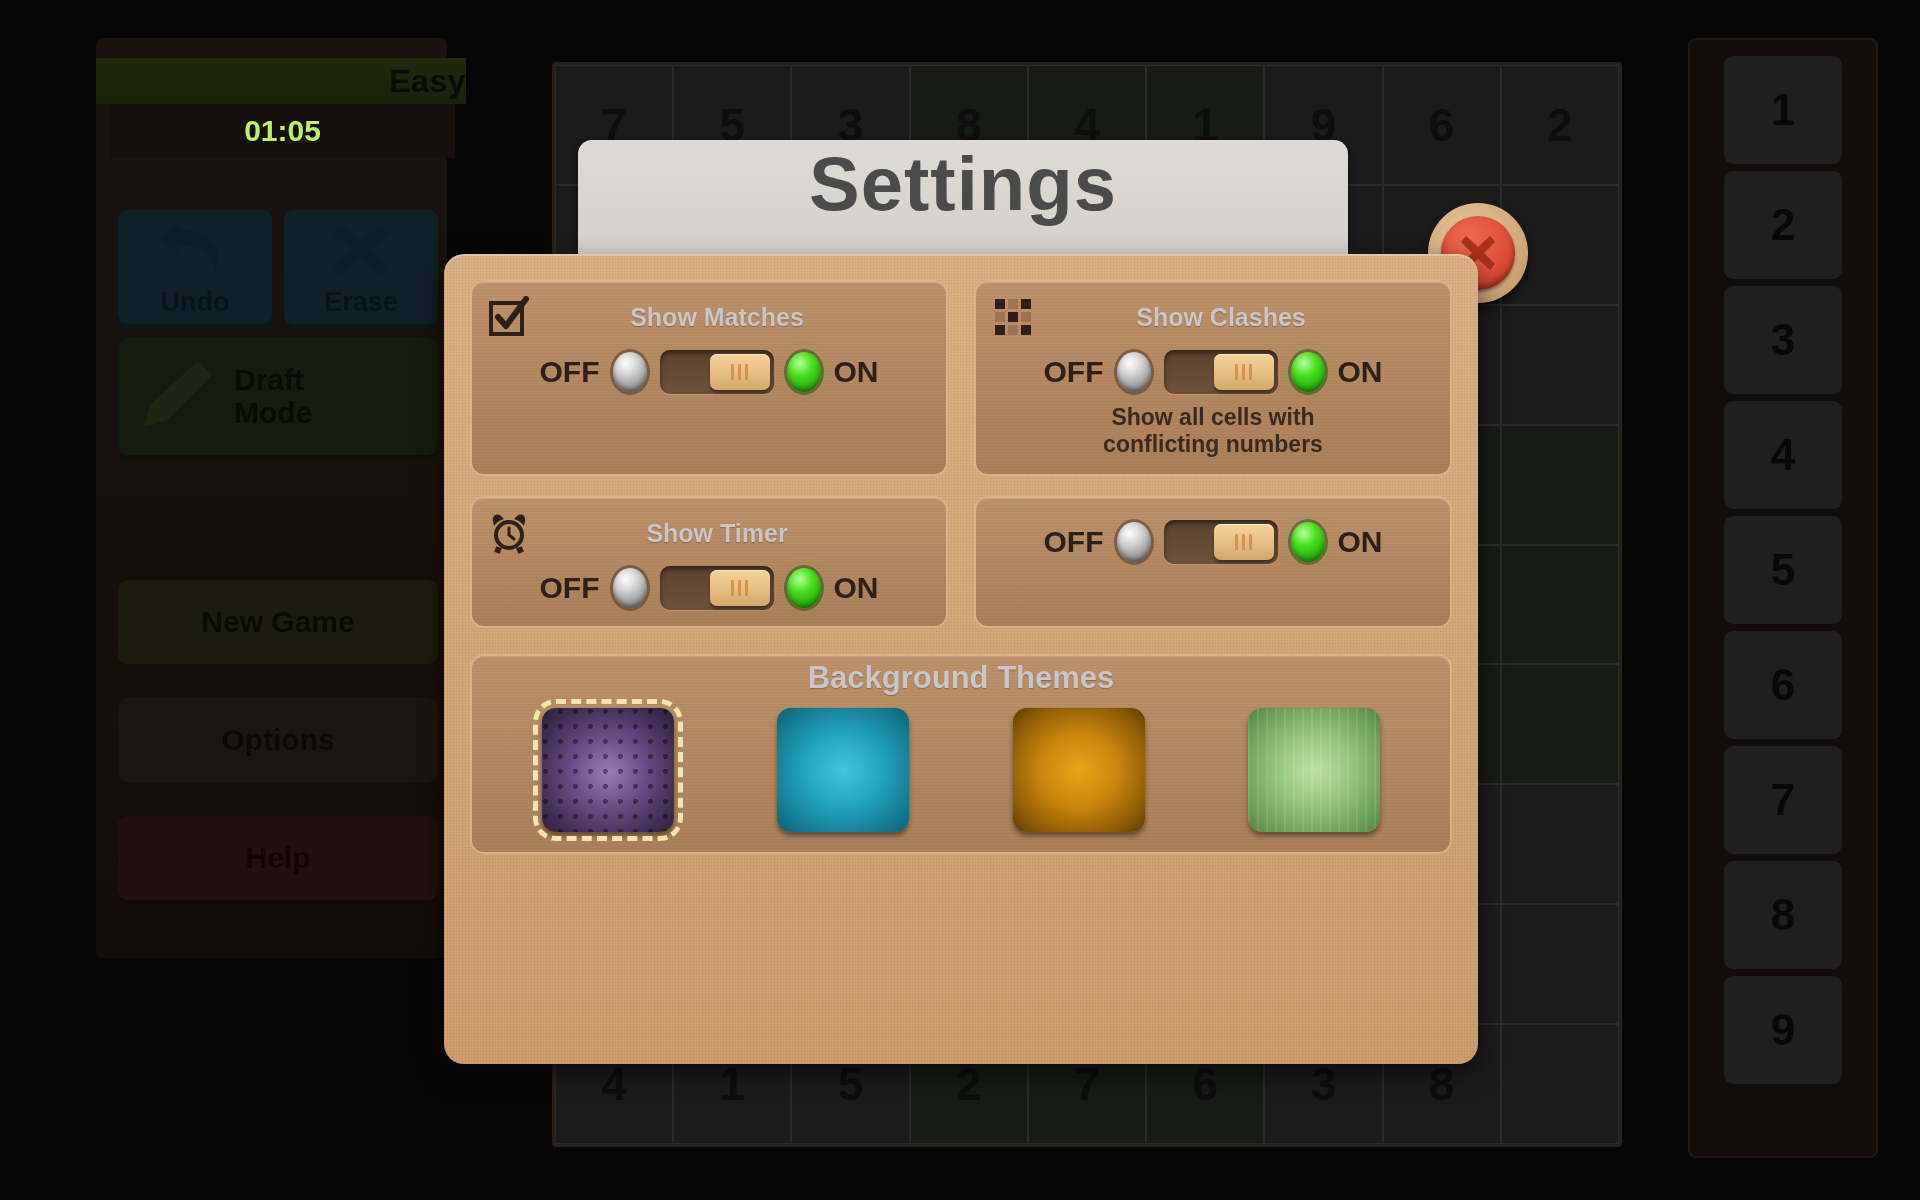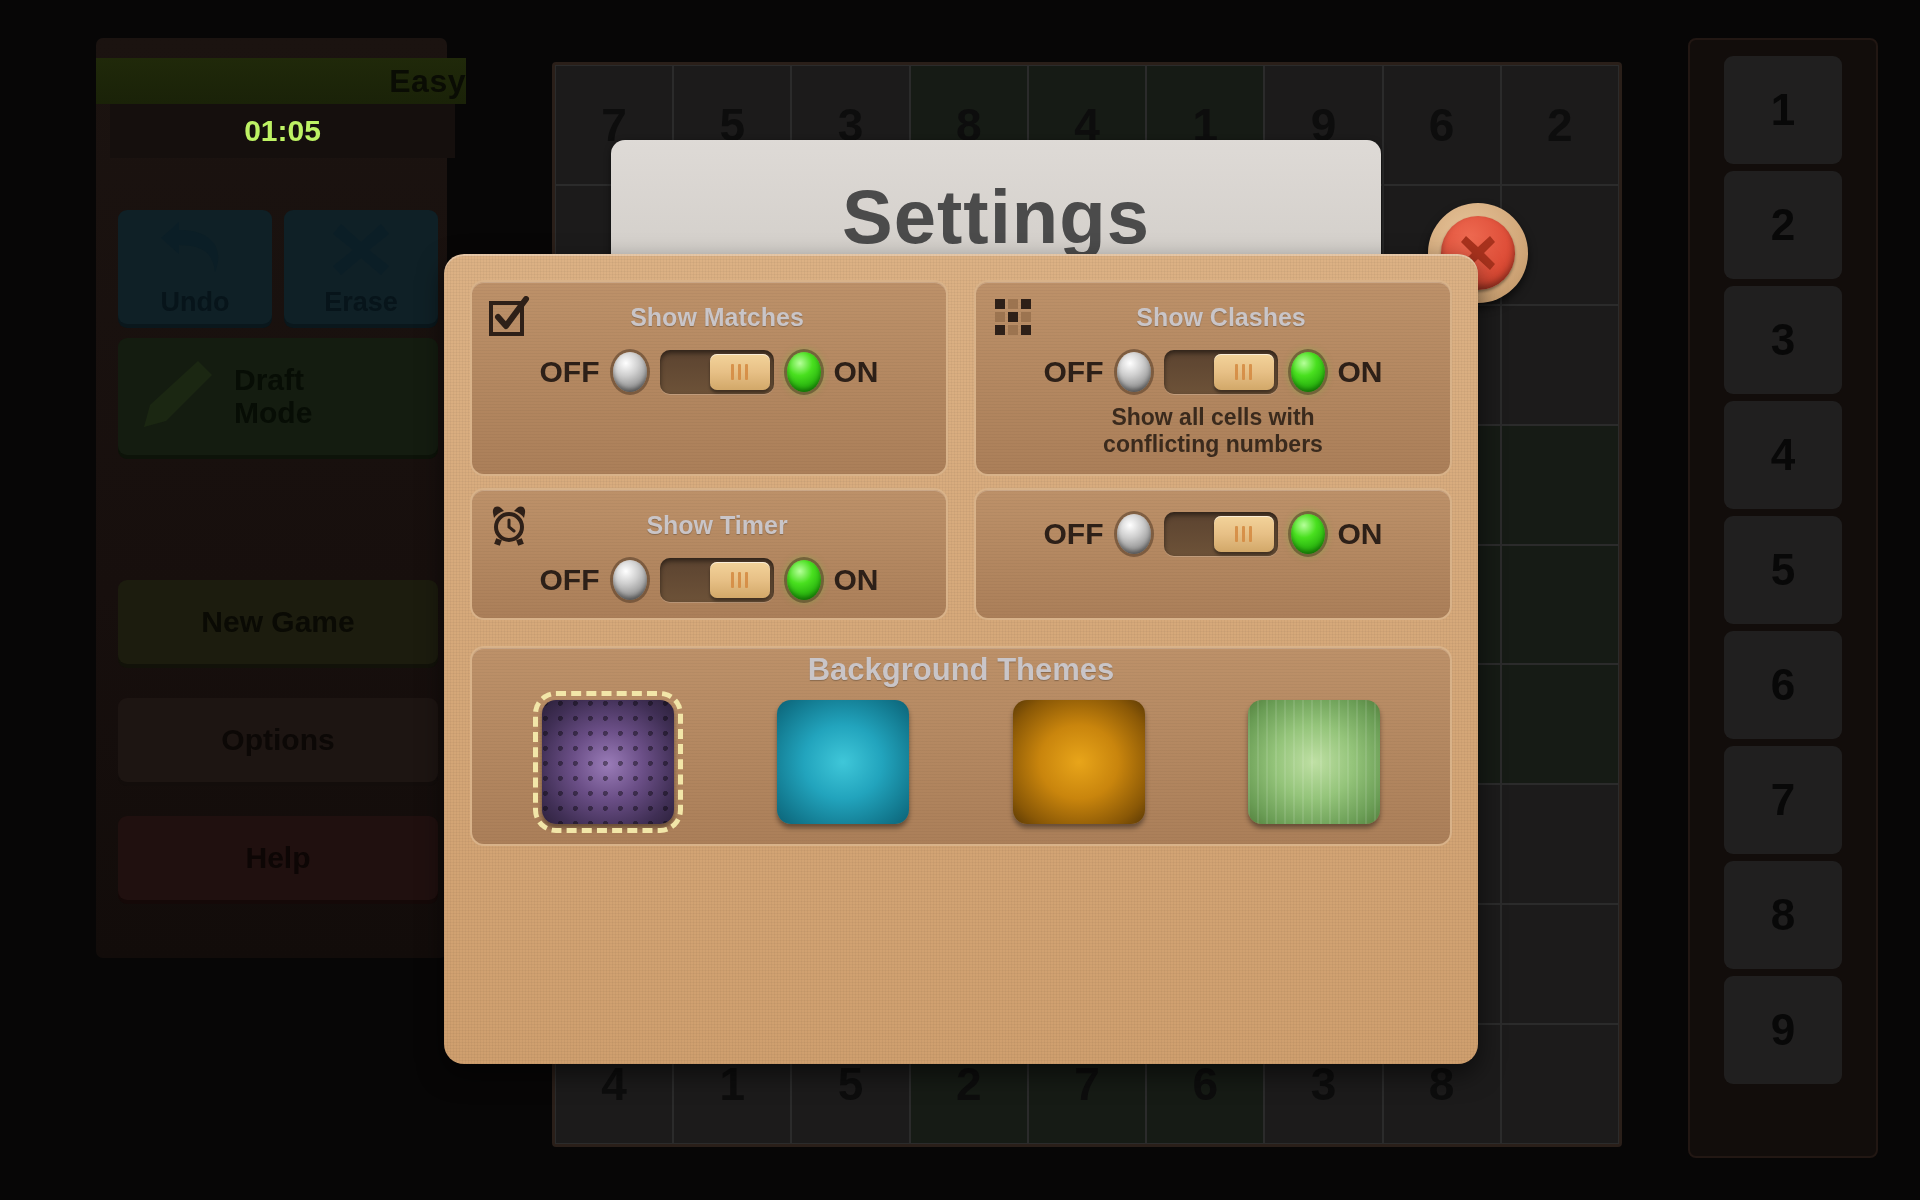--- a/index.html
+++ b/index.html
@@ -92,23 +92,22 @@
     width: 118px; height: 108px; border-radius: 9px;
     background: #201f1f; display: flex; align-items: center; justify-content: center;
     font-size: 44px; font-weight: bold; color: #080808;
   }
 
   
   .dlg-header {
     position: absolute; left: 578px; top: 140px; width: 770px; height: 120px;
     background: linear-gradient(180deg,#dedad6 0%, #d3cfca 100%);
     border-radius: 14px 14px 0 0;
-    display: flex; align-items: flex-end; justify-content: center;
+    display: flex; align-items: flex-start; justify-content: center;
     box-shadow: 0 2px 6px rgba(0,0,0,.5);
-    margin-left: 33px;
   }
   .dlg-header .title {
     font-size: 76px; font-weight: bold; color: #4b4b4b; letter-spacing: 1px;
   }
 
   .dlg-body {
     position: absolute; left: 444px; top: 254px; width: 1034px; height: 810px;
     background: #d5a878;
     background-image:
       repeating-linear-gradient(0deg, rgba(0,0,0,.035) 0 1px, transparent 1px 3px),
@@ -129,21 +128,21 @@
   .close-btn .inner {
     width: 74px; height: 74px; border-radius: 50%;
     background: radial-gradient(circle at 38% 30%, #ee6a51 0%, #df4f39 55%, #b7331f 100%);
     box-shadow: inset 0 -4px 6px rgba(0,0,0,.35), 0 2px 3px rgba(0,0,0,.4);
     display: flex; align-items: center; justify-content: center;
   }
 
   
   .cards {
     display: grid; grid-template-columns: 1fr 1fr;
-    gap: 12px 26px;
+    gap: 20px 26px;
   }
   .card {
     background: linear-gradient(180deg,#bb8f66 0%, #b0835b 100%);
     background-image:
       repeating-linear-gradient(0deg, rgba(0,0,0,.03) 0 1px, transparent 1px 3px),
       linear-gradient(180deg,#bd9169 0%, #ab7f59 100%);
     border-radius: 14px;
     border: 2px solid #d8b289;
     padding: 12px 14px 16px;
     box-shadow: inset 0 1px 0 rgba(255,255,255,.2);

